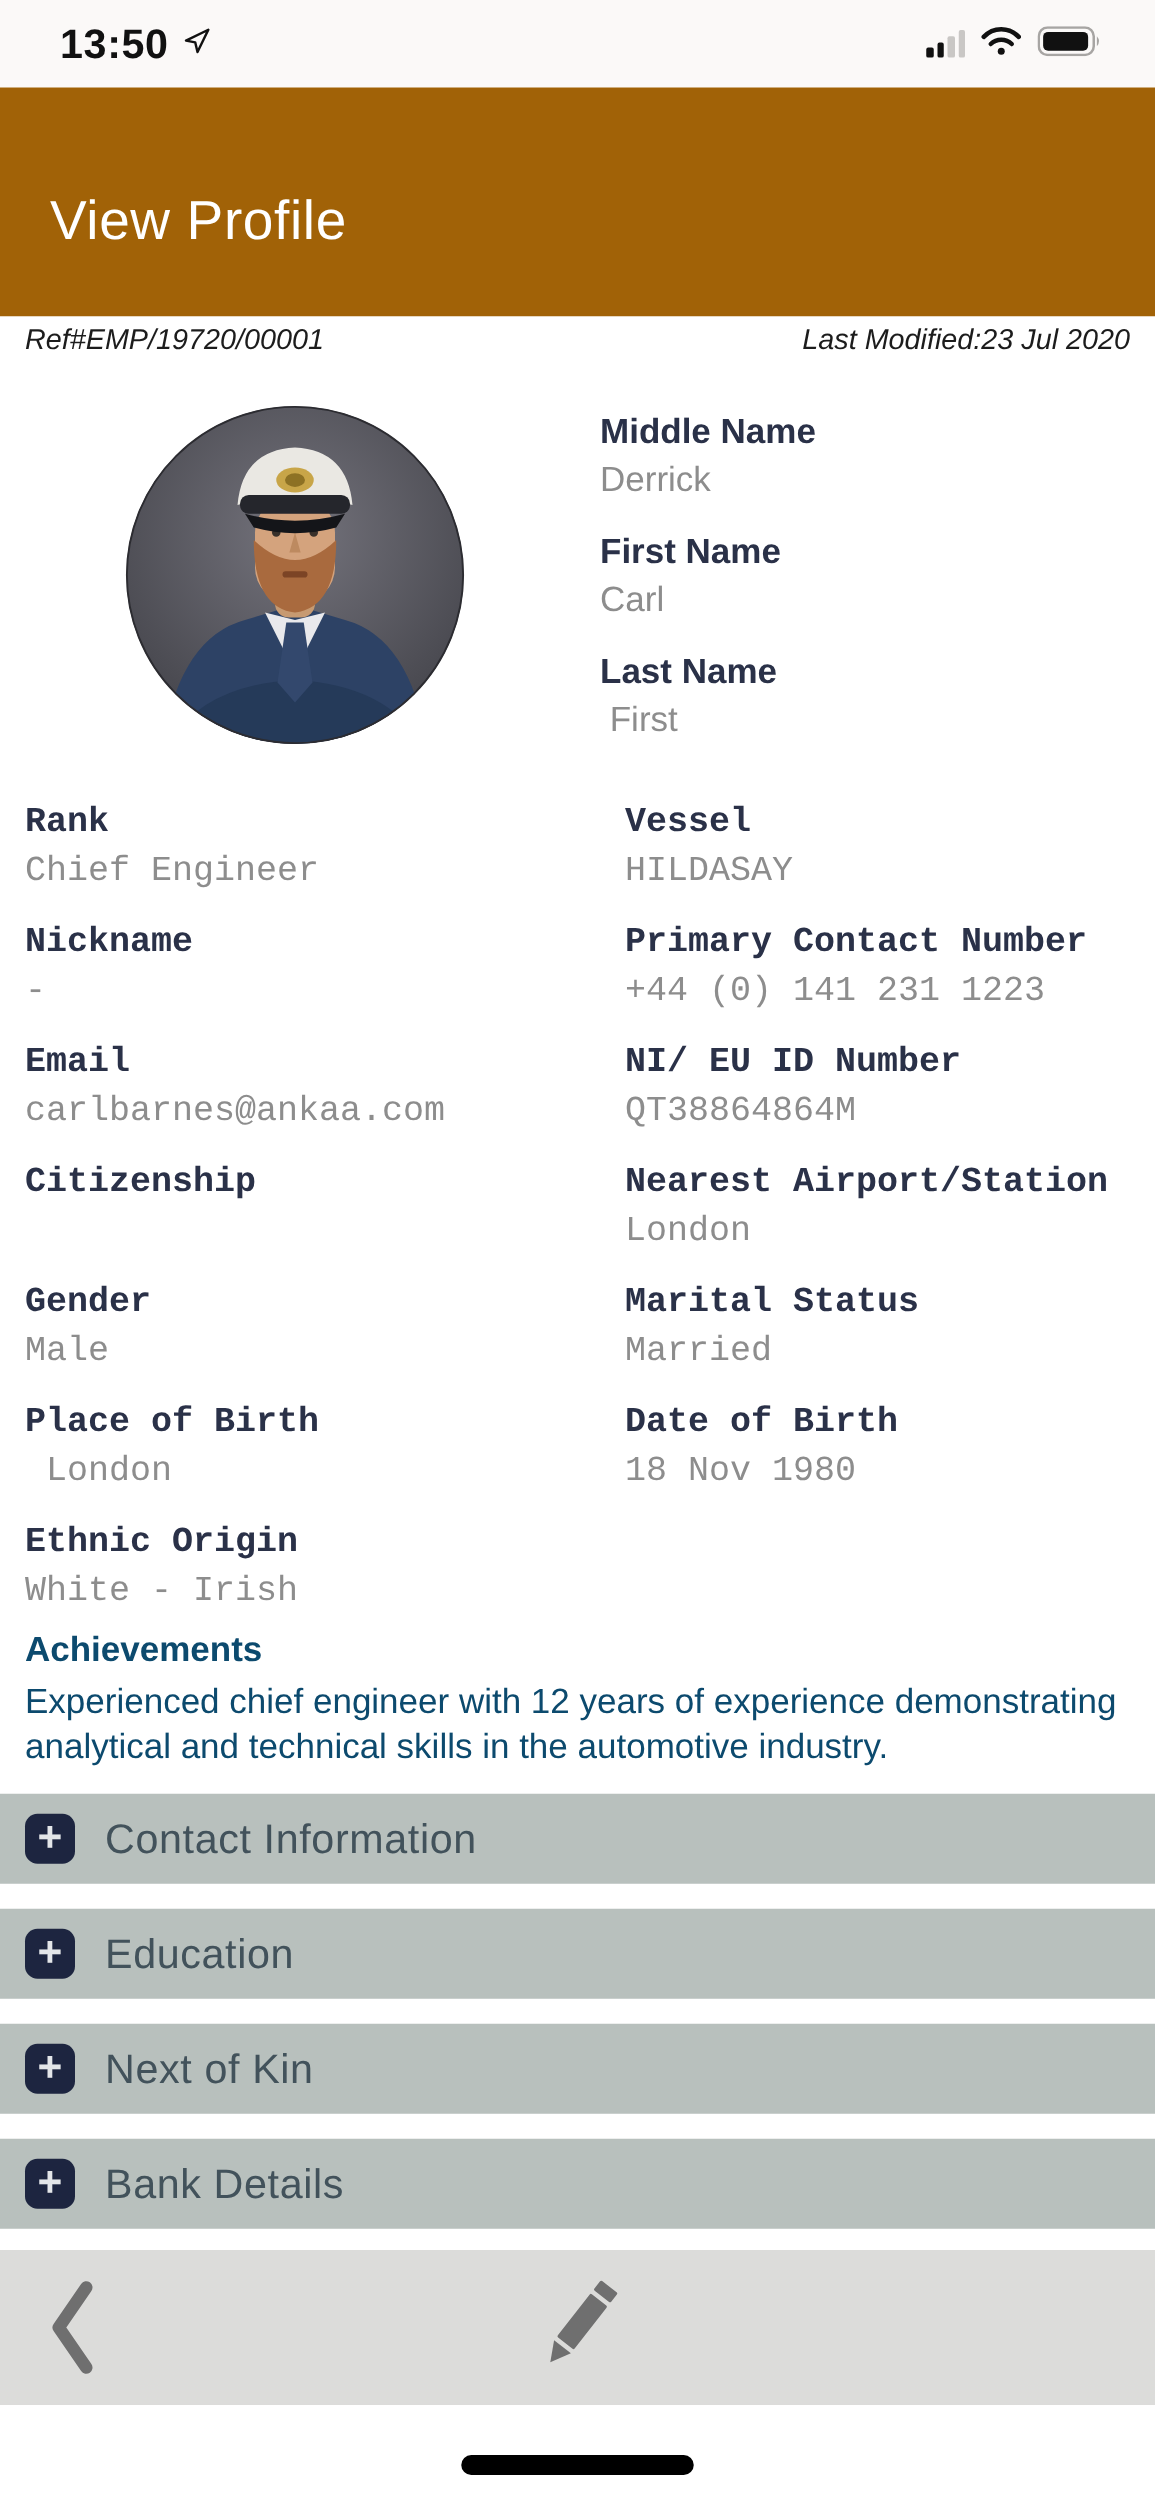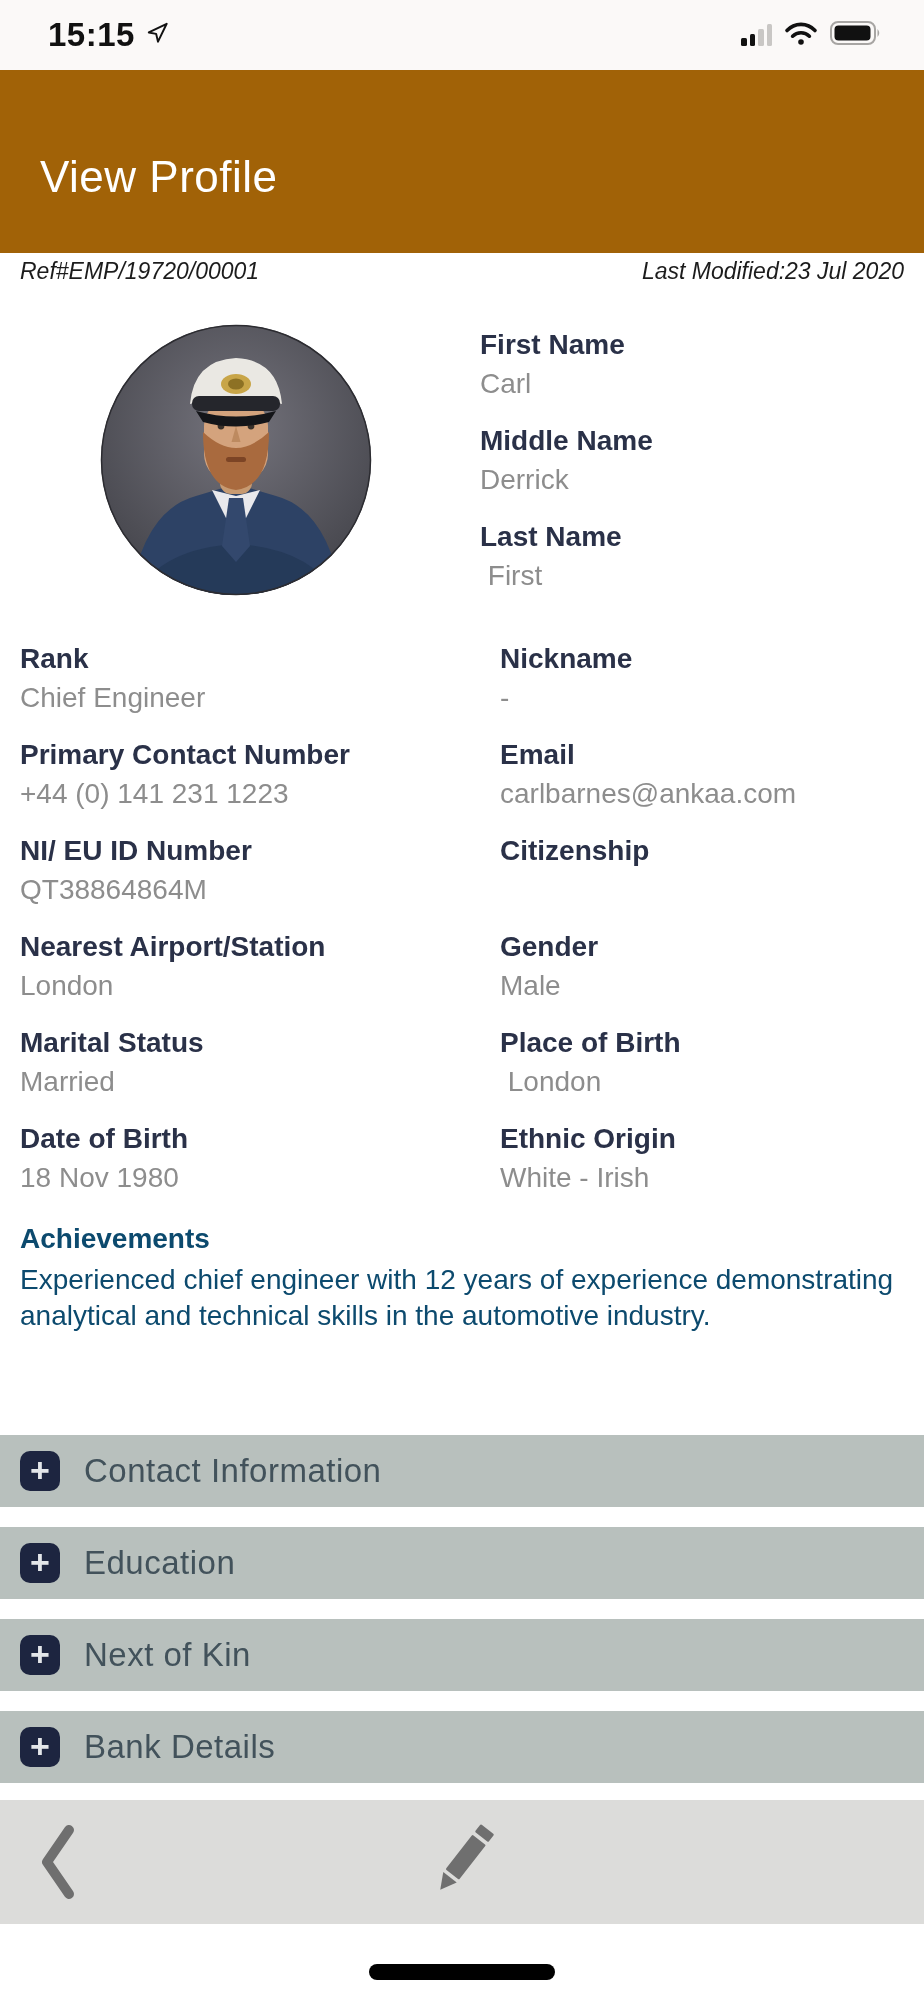--- a/index.html
+++ b/index.html
@@ -37,21 +37,21 @@
   .top-grid { display: flex; }
   .avatar-wrap { width: 460px; flex: none; }
   .avatar { margin-left: 80px; margin-top: 6px; }
   .name-col { flex: 1; padding-left: 0; padding-top: 10px; }
 
   .field { margin-bottom: 23px; }
   .field .label { font-size: 28px; font-weight: 700; color: #2a3148; line-height: 34px; }
   .field .value { font-size: 28px; font-weight: 400; color: #8d8d8d; line-height: 34px;
     margin-top: 5px; white-space: pre-wrap; }
 
-  .fields-grid { display: grid; grid-template-columns: 480px 1fr; margin-top: 26px; }
+  .fields-grid { display: grid; grid-template-columns: 480px 1fr; margin-top: 26px; font-family: Liberation Mono, monospace; }
 
   .achievements { margin-top: 4px; }
   .achievements .label { font-size: 28px; font-weight: 700; color: #0c4a6e; line-height: 34px; }
   .achievements .para { font-size: 28px; color: #0c4a6e; line-height: 36px; margin-top: 6px;
     max-width: 890px; }
 
   
   .accordions { position: absolute; top: 1435px; left: 0; right: 0; }
   .accordion { height: 72px; background: #b8c0bd; margin-bottom: 20px;
     display: flex; align-items: center; padding: 0 20px; box-sizing: border-box; cursor: pointer; }
@@ -75,21 +75,21 @@
   .home-indicator { position: absolute; left: 50%; transform: translateX(-50%); bottom: 20px;
     width: 186px; height: 16px; border-radius: 9px; background: #000; }
 </style>
 </head>
 <body>
 
 <div class="phone">
 
   <div class="status-bar">
     <div class="status-left">
-      <span class="status-time">15:15</span>
+      <span class="status-time">13:50</span>
       <span>
         <svg width="26" height="26" viewBox="0 0 24 24" fill="none" stroke="#111" stroke-width="1.8" stroke-linejoin="round">
           <path d="M3.5 11.5 L20 3.5 L12 20 L10.3 12.8 Z"></path>
         </svg>
       </span>
     </div>
     <div class="status-right">
       <span class="sig-bars">
           <i></i>
           <i></i>
@@ -164,38 +164,42 @@
               <path d="M96 87 Q136 98 176 87 L169 98 Q136 107 103 98 Z" fill="#141519"></path>
               <ellipse cx="136" cy="60" rx="15" ry="10" fill="#c8a548"></ellipse>
               <ellipse cx="136" cy="60" rx="8" ry="5.5" fill="#8d7124"></ellipse>
             </g>
             <circle cx="136" cy="136" r="134.5" fill="none" stroke="#2c2c31" stroke-width="1.5"></circle>
           </svg>
         </span>
       </div>
       <div class="name-col">
         <div class="field">
+          <div class="label">Middle Name</div>
+          <div class="value">Derrick</div>
+        </div>
+        <div class="field">
           <div class="label">First Name</div>
           <div class="value">Carl</div>
-        </div>
-        <div class="field">
-          <div class="label">Middle Name</div>
-          <div class="value">Derrick</div>
         </div>
         <div class="field">
           <div class="label">Last Name</div>
           <div class="value"> First</div>
         </div>
       </div>
     </div>
 
     <div class="fields-grid">
       <div class="field">
         <div class="label">Rank</div>
         <div class="value">Chief Engineer</div>
+      </div>
+      <div class="field">
+        <div class="label">Vessel</div>
+        <div class="value">HILDASAY</div>
       </div>
 
       <div class="field">
         <div class="label">Nickname</div>
         <div class="value">-</div>
       </div>
       <div class="field">
         <div class="label">Primary Contact Number</div>
         <div class="value">+44 (0) 141 231 1223</div>
       </div>

